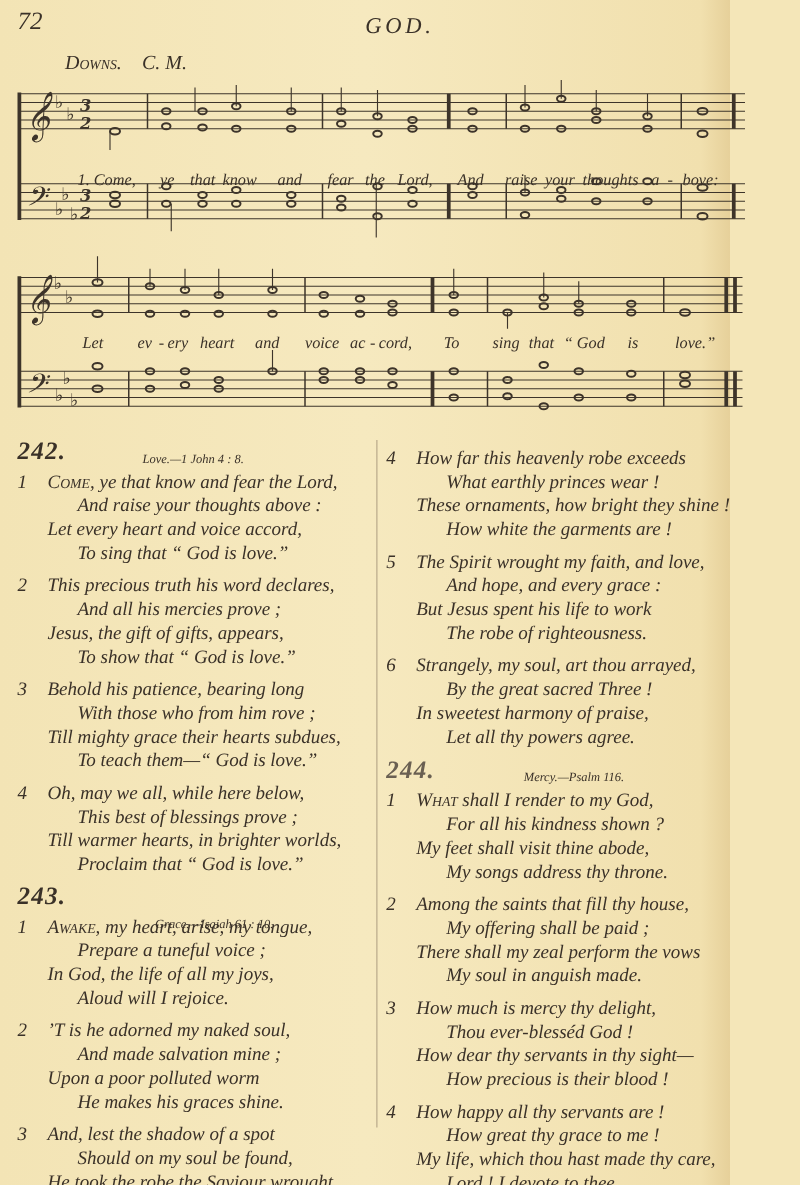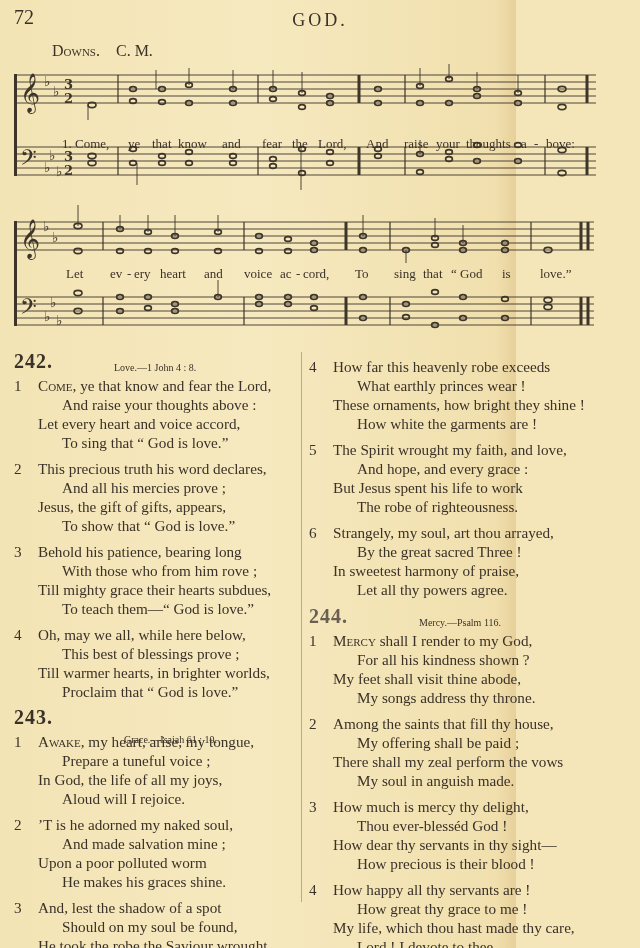--- a/index.html
+++ b/index.html
@@ -1,19 +1,19 @@
 <!DOCTYPE html>
 <html><head>
 <meta charset="utf-8">
 <style>
   html,body{margin:0;padding:0;}
   body{width:640px;height:948px;background:#f4e6b8;position:relative;overflow:hidden;
        font-family:"Liberation Serif","DejaVu Serif",serif;color:#3a3128;}
-  .page{position:absolute;left:0;top:0;width:516px;height:948px;
-        background:linear-gradient(90deg,#f3e4b5 0%,#f6e9bf 50%,#f1e0ae 96%,#e6d09a 100%);}
+  .page{position:absolute;left:0;top:0;width:584px;height:948px;
+        background:linear-gradient(90deg,#f3e4b5 0%,#f6e9bf 50%,#f1e0ae 96%,#e6d09a 100%);font-style:italic;}
   .abs{position:absolute;}
   .pageno{left:14px;top:6px;font-size:20px;}
   .running{left:0;width:640px;top:10px;text-align:center;font-size:18px;letter-spacing:3px;}
   .tune{left:52px;top:42px;font-size:16px;}
   .tune .sc{font-variant:small-caps;text-align:center;}
   svg.music{position:absolute;left:0;top:0;}
   .lyric{position:absolute;font-size:13px;white-space:nowrap;}
   .col{position:absolute;font-size:15.2px;line-height:19px;}
   .hnum{font-weight:bold;font-size:20px;letter-spacing:1px;}
   .hhead{position:relative;height:24px;}
@@ -404,21 +404,21 @@
           <div class="line ind1">In sweetest harmony of praise,</div>
           <div class="line ind2">Let all thy powers agree.</div>
         </div>
       </div>
     <div class="hhead" style="margin-top:8px;">
       <span class="hnum" style="color:#6a6052;">244.</span>
       <span class="ref" style="left:110px;">Mercy.—Psalm 116.</span>
     </div>
     <div id="h244">
         <div class="verse">
-          <div class="line l1"><span class="vn">1</span><span><span class="sc">Mercy</span> shall I render to my God,</span></div>
+          <div class="line l1"><span class="vn">1</span><span><span class="sc">What</span> shall I render to my God,</span></div>
           <div class="line ind2">For all his kindness shown ?</div>
           <div class="line ind1">My feet shall visit thine abode,</div>
           <div class="line ind2">My songs address thy throne.</div>
         </div>
         <div class="verse">
           <div class="line l1"><span class="vn">2</span><span>Among the saints that fill thy house,</span></div>
           <div class="line ind2">My offering shall be paid ;</div>
           <div class="line ind1">There shall my zeal perform the vows</div>
           <div class="line ind2">My soul in anguish made.</div>
         </div>

